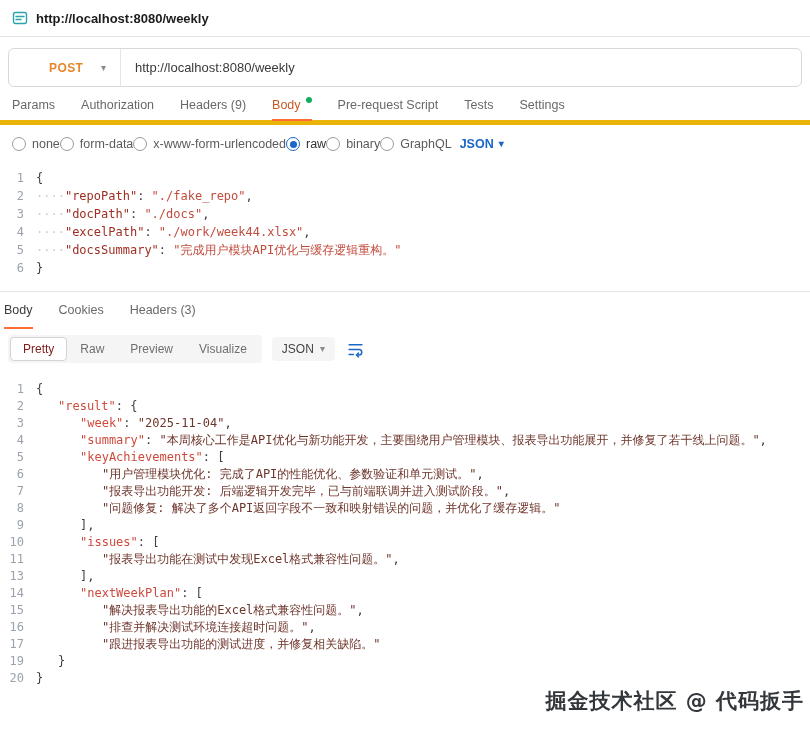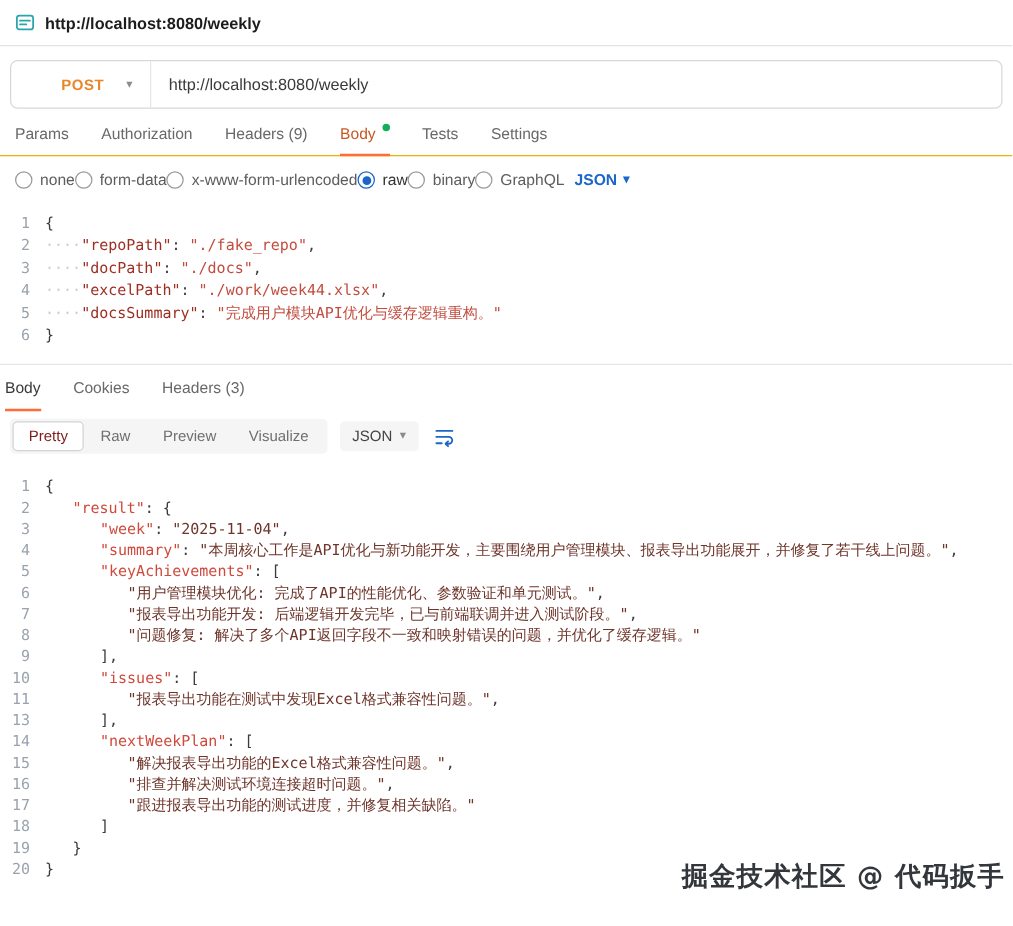--- a/index.html
+++ b/index.html
@@ -18,21 +18,21 @@
   .url-row { margin:11px 8px 0; height:39px; border:1px solid #d8d8d8; border-radius:6px;
              display:flex; align-items:center; background:#fff; }
   .method { width:112px; align-self:stretch; display:flex; align-items:center;
             justify-content:space-between; padding:0 14px; border-right:1px solid #e6e6e6; cursor:pointer; }
   .method-label { color:#e8872a; font-weight:bold; font-size:12px; letter-spacing:.4px;padding-left:26px; }
   .chev { color:#8b8b8b; font-size:10px; line-height:1; }
   .url-text { padding-left:14px; font-size:13px; color:#3a3a3a; }
 
   
   .req-tabs { display:flex; gap:26px; padding:0 12px; height:36px; align-items:center;
-              border-bottom:1px solid #eab308; margin-top:2px; }
+              border-bottom:5px solid #eab308; margin-top:2px; }
   .rtab { font-size:12.5px; color:#696969; position:relative; height:100%;
           display:flex; align-items:center; cursor:pointer; white-space:nowrap; }
   .rtab.active { color:#c65a22; }
   .rtab.active::after { content:""; position:absolute; left:0; right:0; bottom:-1px;
                         height:2px; background:#ff6c37; }
   .dot { width:6px; height:6px; border-radius:50%; background:#13ae5c;
          margin-left:5px; margin-top:-9px; }
 
   
   .radio-row { display:flex; align-items:flex-end; padding:12px 12px 10px; }
@@ -107,20 +107,23 @@
   <div class="rtab">
       <span>Authorization</span>
     </div>
   <div class="rtab">
       <span>Headers (9)</span>
     </div>
   <div class="rtab active">
     <span>Body</span>
     <span class="dot"></span>
   </div>
+  <div class="rtab">
+      <span>Pre-request Script</span>
+    </div>
   <div class="rtab">
       <span>Tests</span>
     </div>
   <div class="rtab">
       <span>Settings</span>
     </div>
 </div>
 
 <div class="radio-row">
   <div class="radio-item">
@@ -207,18 +210,17 @@
     <div class="code-line"><span class="gutter">7</span><span class="code-content" style="padding-left: 66px;"><span class="tok-v">"报表导出功能开发: 后端逻辑开发完毕，已与前端联调并进入测试阶段。"</span><span class="tok-p">,</span></span></div>
     <div class="code-line"><span class="gutter">8</span><span class="code-content" style="padding-left: 66px;"><span class="tok-v">"问题修复: 解决了多个API返回字段不一致和映射错误的问题，并优化了缓存逻辑。"</span></span></div>
     <div class="code-line"><span class="gutter">9</span><span class="code-content" style="padding-left: 44px;"><span class="tok-p">],</span></span></div>
     <div class="code-line"><span class="gutter">10</span><span class="code-content" style="padding-left: 44px;"><span class="tok-k">"issues"</span><span class="tok-p">: [</span></span></div>
     <div class="code-line"><span class="gutter">11</span><span class="code-content" style="padding-left: 66px;"><span class="tok-v">"报表导出功能在测试中发现Excel格式兼容性问题。"</span><span class="tok-p">,</span></span></div>
     <div class="code-line"><span class="gutter">13</span><span class="code-content" style="padding-left: 44px;"><span class="tok-p">],</span></span></div>
     <div class="code-line"><span class="gutter">14</span><span class="code-content" style="padding-left: 44px;"><span class="tok-k">"nextWeekPlan"</span><span class="tok-p">: [</span></span></div>
     <div class="code-line"><span class="gutter">15</span><span class="code-content" style="padding-left: 66px;"><span class="tok-v">"解决报表导出功能的Excel格式兼容性问题。"</span><span class="tok-p">,</span></span></div>
     <div class="code-line"><span class="gutter">16</span><span class="code-content" style="padding-left: 66px;"><span class="tok-v">"排查并解决测试环境连接超时问题。"</span><span class="tok-p">,</span></span></div>
     <div class="code-line"><span class="gutter">17</span><span class="code-content" style="padding-left: 66px;"><span class="tok-v">"跟进报表导出功能的测试进度，并修复相关缺陷。"</span></span></div>
-    <div class="code-line"><span class="gutter">18</span><span class="code-content" style="padding-left: 44px;"><span class="tok-p">]</span></span></div>
     <div class="code-line"><span class="gutter">19</span><span class="code-content" style="padding-left: 22px;"><span class="tok-p">}</span></span></div>
     <div class="code-line"><span class="gutter">20</span><span class="code-content"><span class="tok-p">}</span></span></div>
   </div>
 
 <div class="watermark">掘金技术社区 @ 代码扳手</div>
 
 </body></html>

